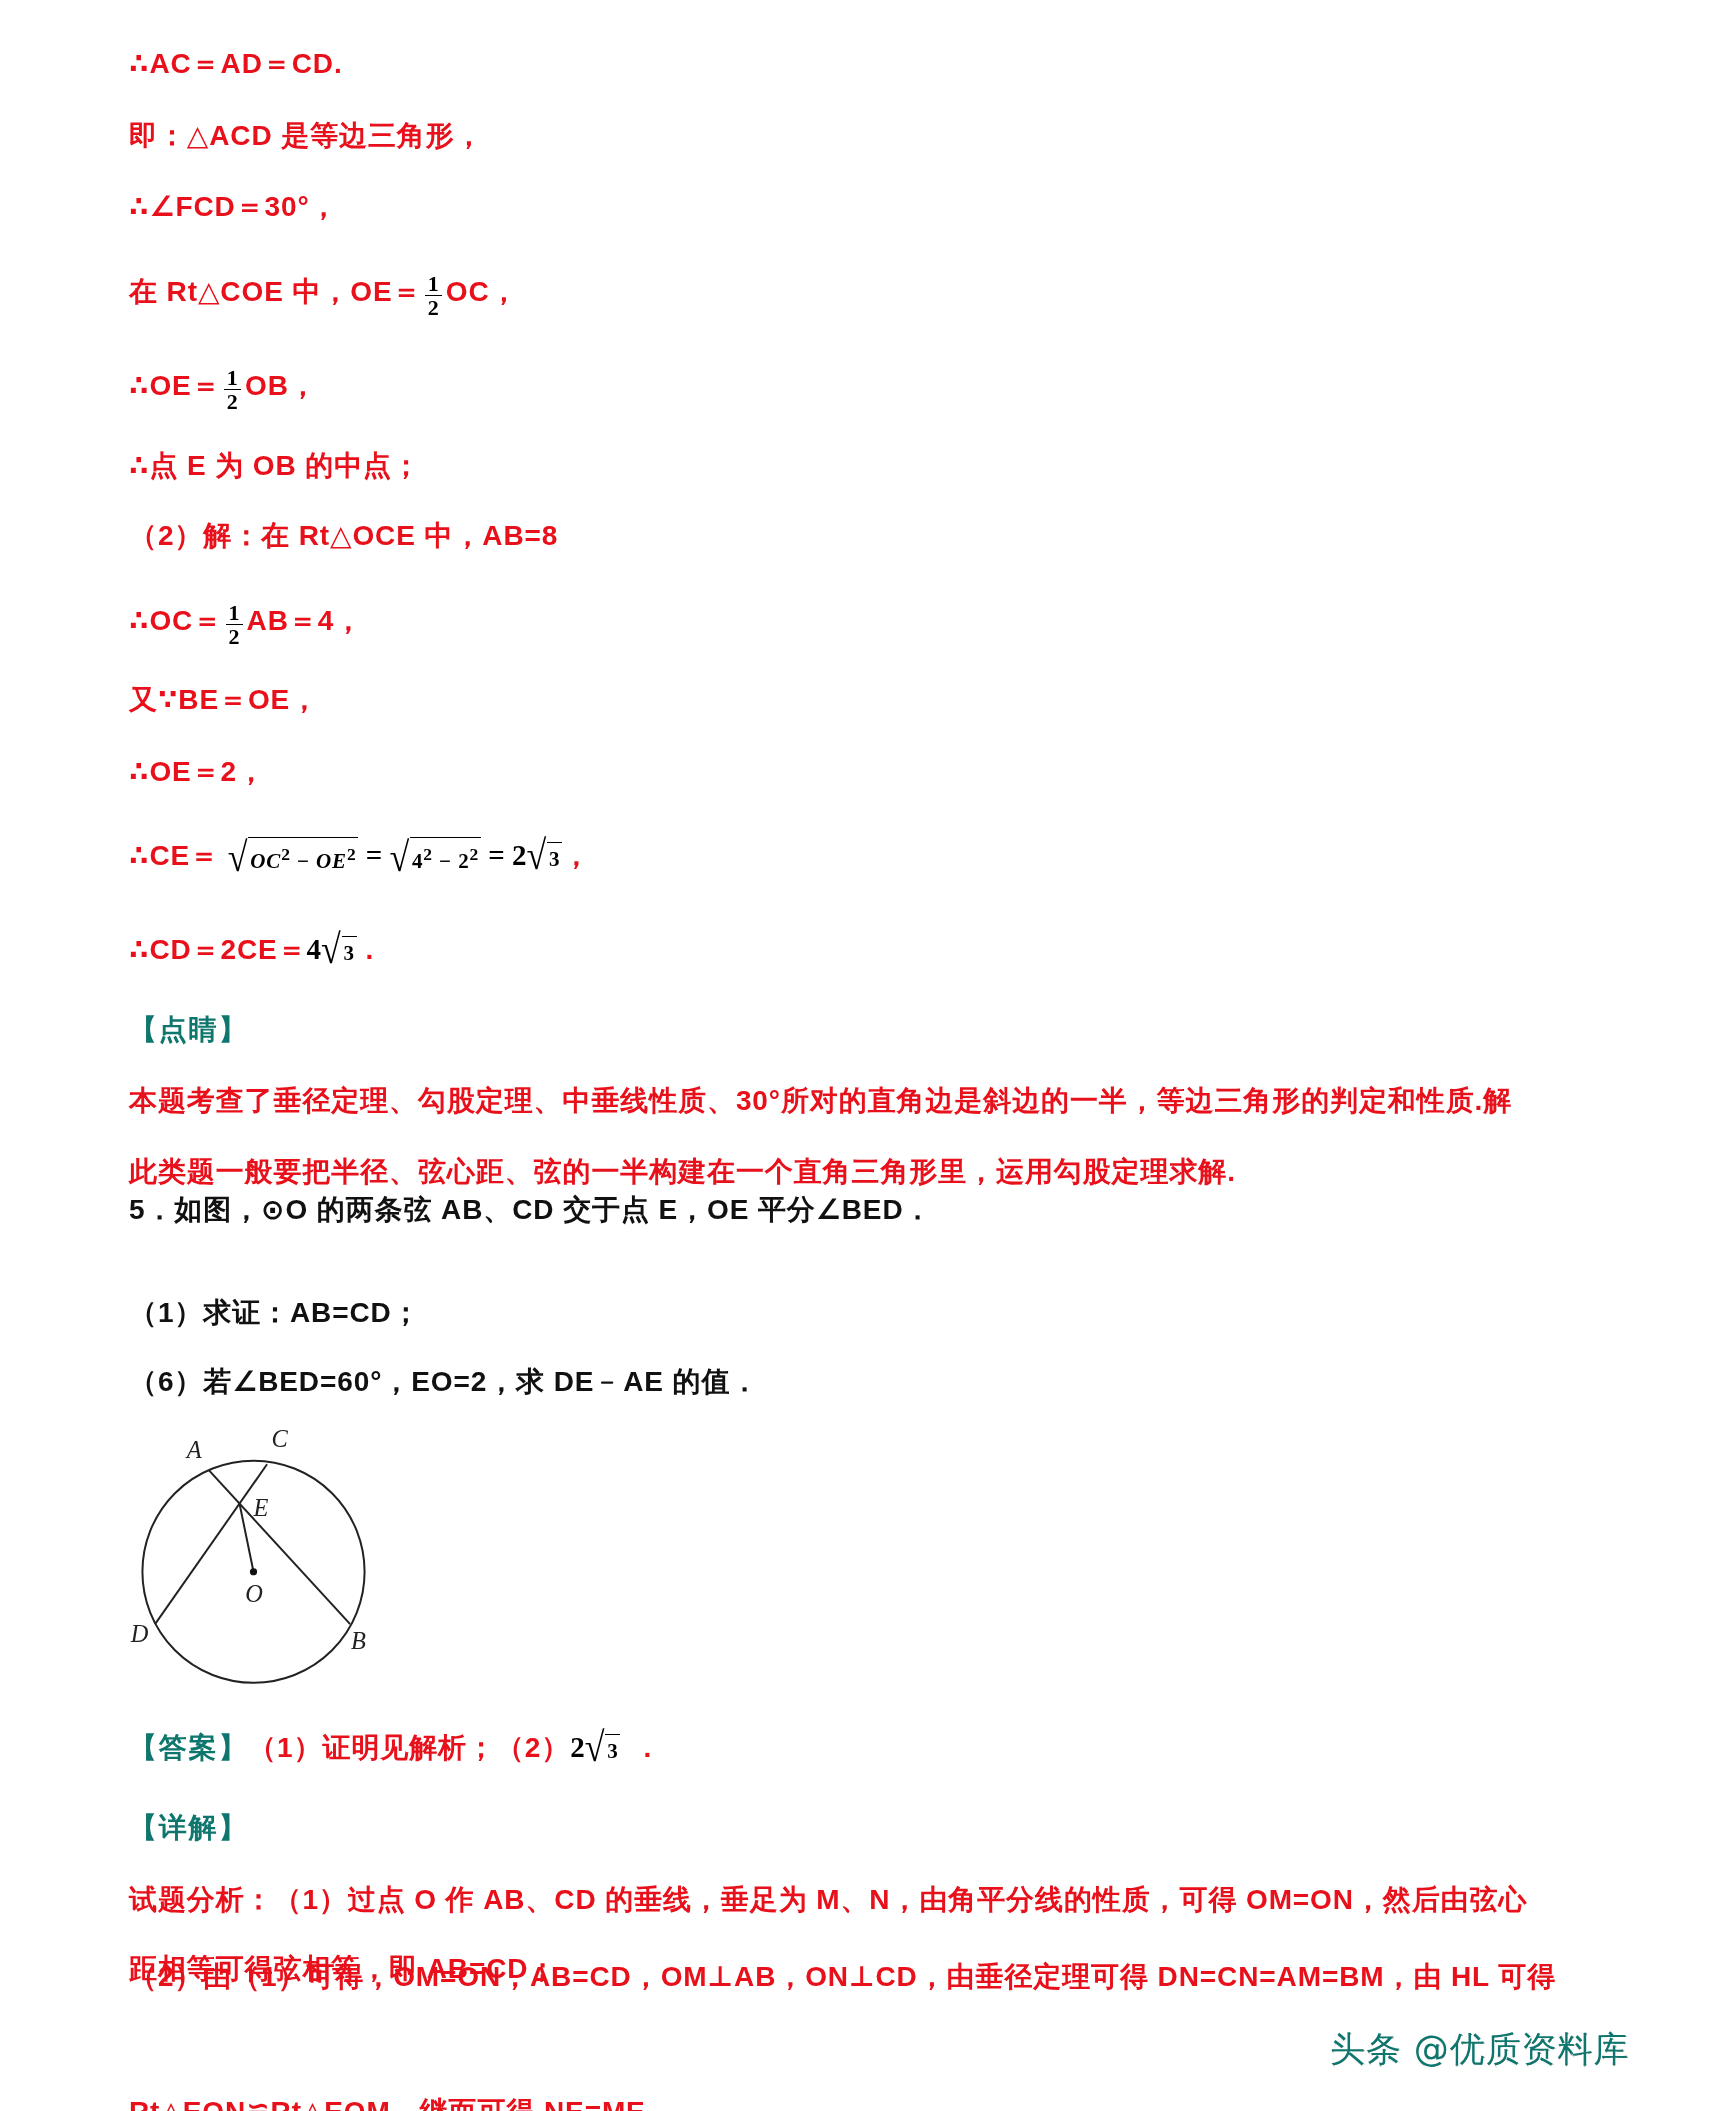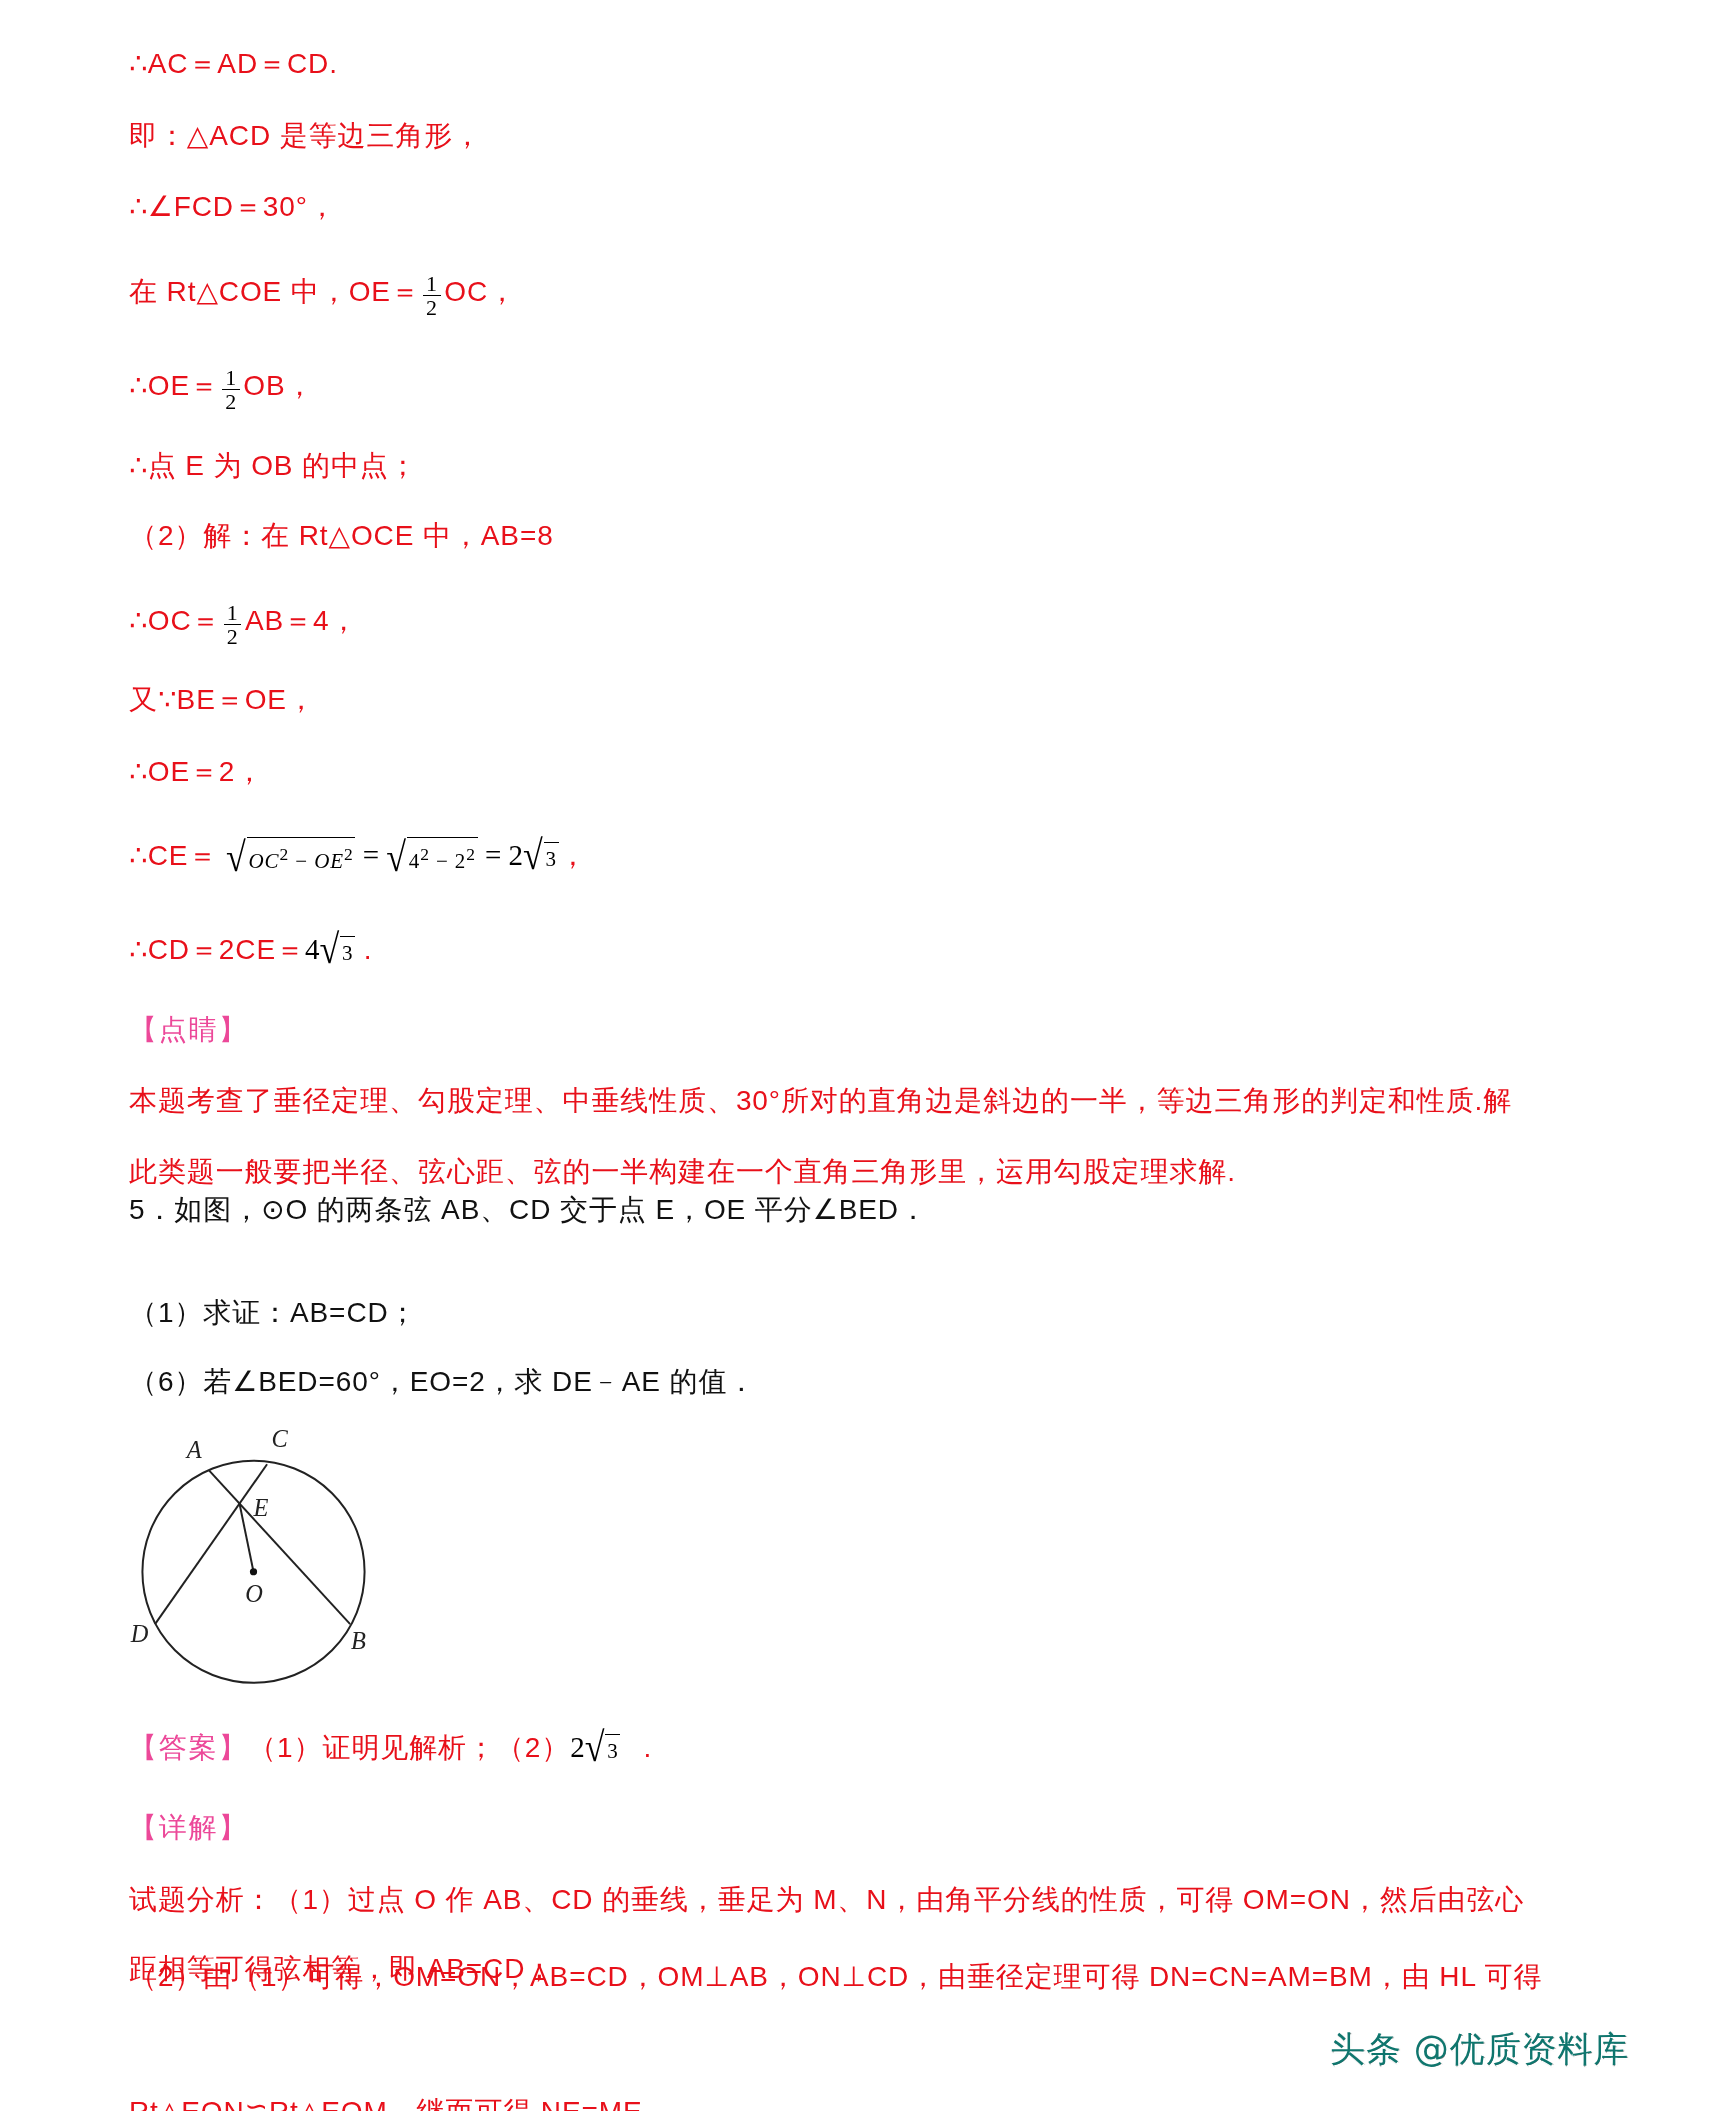--- a/index.html
+++ b/index.html
@@ -3,25 +3,25 @@
 <meta charset="utf-8">
 <style>
   html, body { margin: 0; padding: 0; background: #ffffff; }
   body {
     width: 1736px; height: 2111px; position: relative; overflow: hidden;
     font-family: "Liberation Sans", "DejaVu Sans", sans-serif;
     font-size: 28px; color: #e8101a;
   }
   .ln {
     position: absolute; left: 129px; height: 40px; line-height: 40px;
-    white-space: nowrap; letter-spacing: 0.9px;
+    white-space: nowrap; letter-spacing: 0.9px; font-weight: bold;
   }
   .red { color: #e8101a; }
   .black { color: #111111; }
-  .heading { color: #ec4899; letter-spacing: 1.8px; }
+  .heading { color: #0f766e; letter-spacing: 1.8px; }
   .math {
     font-family: "Liberation Serif", "DejaVu Serif", serif;
     color: #000000; font-size: 29px; letter-spacing: 0;
   }
   .frac {
     display: inline-block; vertical-align: middle; text-align: center;
     font-family: "Liberation Serif", "DejaVu Serif", serif; color: #000;
     font-size: 22px; line-height: 23.5px; margin: 0 3.6px; position: relative; top: 1.8px;
   }
   .frac .num { display: block; border-bottom: 1.4px solid #000; padding: 0 2.7px; }

